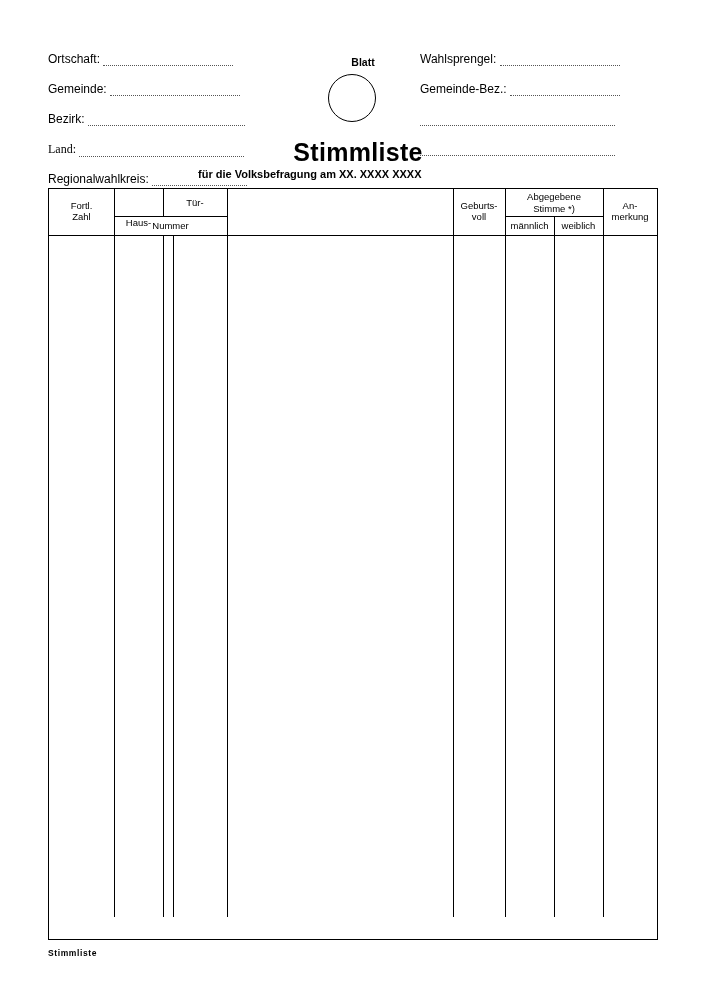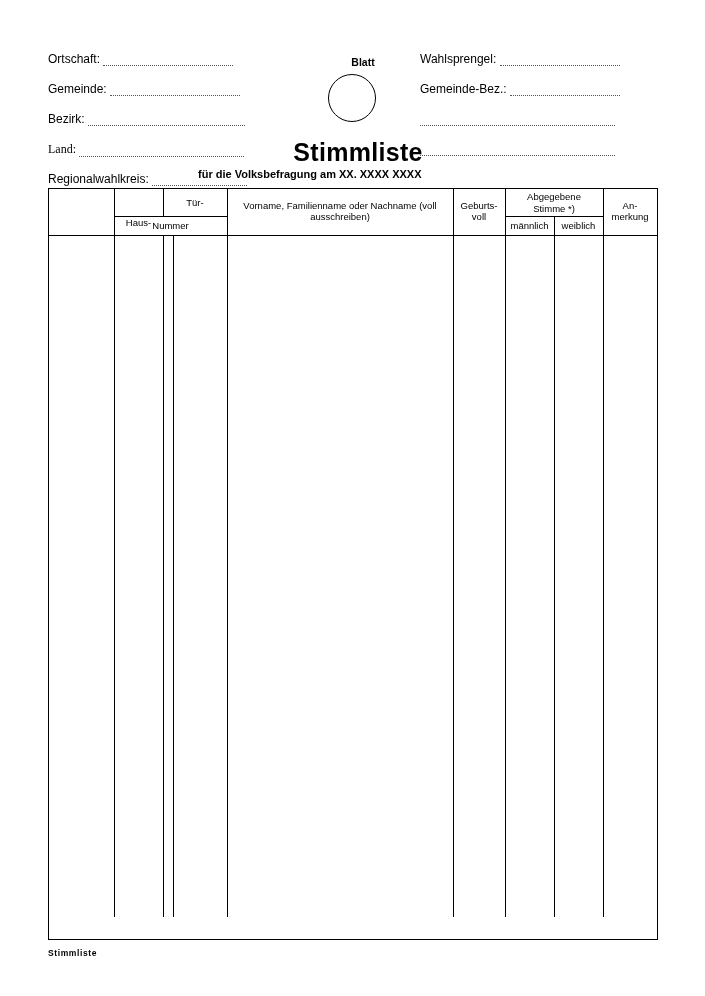--- a/index.html
+++ b/index.html
@@ -271,30 +271,35 @@
 
     <div class="title">Stimmliste</div>
     <div class="subtitle">für die Volksbefragung am XX. XXXX XXXX</div>
 
   </div>
 
   <div class="table-wrap">
 
     <div class="thead">
 
+      <div class="cell" style="left:0; width:65px">
+        <span>
+          <span>Fortl.</span><br>
+          <span>Zahl</span>
+        </span>
+      </div>
       <div class="vline" style="left:65px"></div>
 
       <div class="hsplit-top" style="left:65px; right:auto; width:49px;margin-top:20px;">Haus-</div>
       <div class="vline" style="left:114px; top:0; height:27px; bottom:auto;"></div>
       <div class="hsplit-top" style="left:114px; right:auto; width:64px;">Tür-</div>
       <div style="position:absolute; left:65px; width:113px; top:27px; border-top:1px solid #000;"></div>
       <div class="hsplit-bot" style="left:65px; right:auto; width:113px;">Nummer</div>
       <div class="vline" style="left:178px"></div>
 
-      <div class="cell" style="left:178px; width:226px">Vorname, Familienname oder Nachname (voll ausschreiben)</div>
       <div class="vline" style="left:404px"></div>
 
       <div class="cell" style="left:404px; width:52px">
         <span>
           <span>Geburts-</span><br>
           <span>voll</span>
         </span>
       </div>
       <div class="vline" style="left:456px"></div>
 

